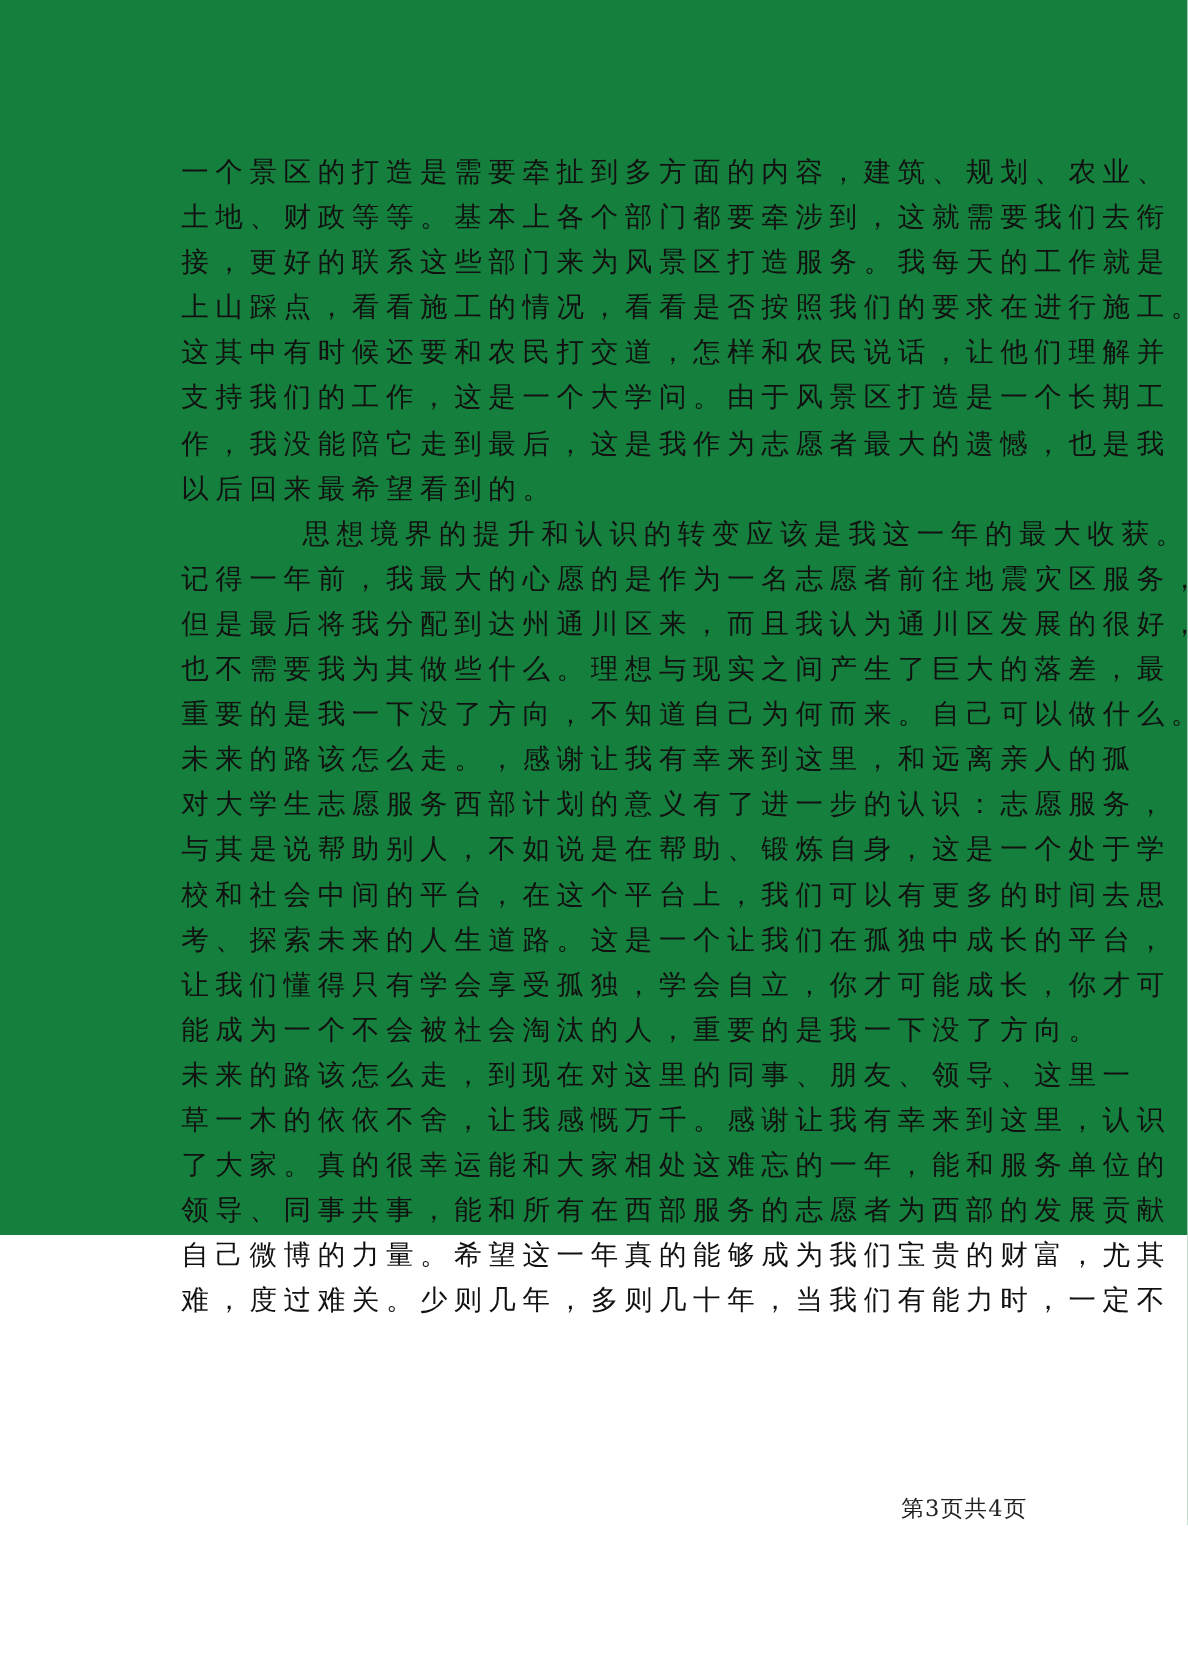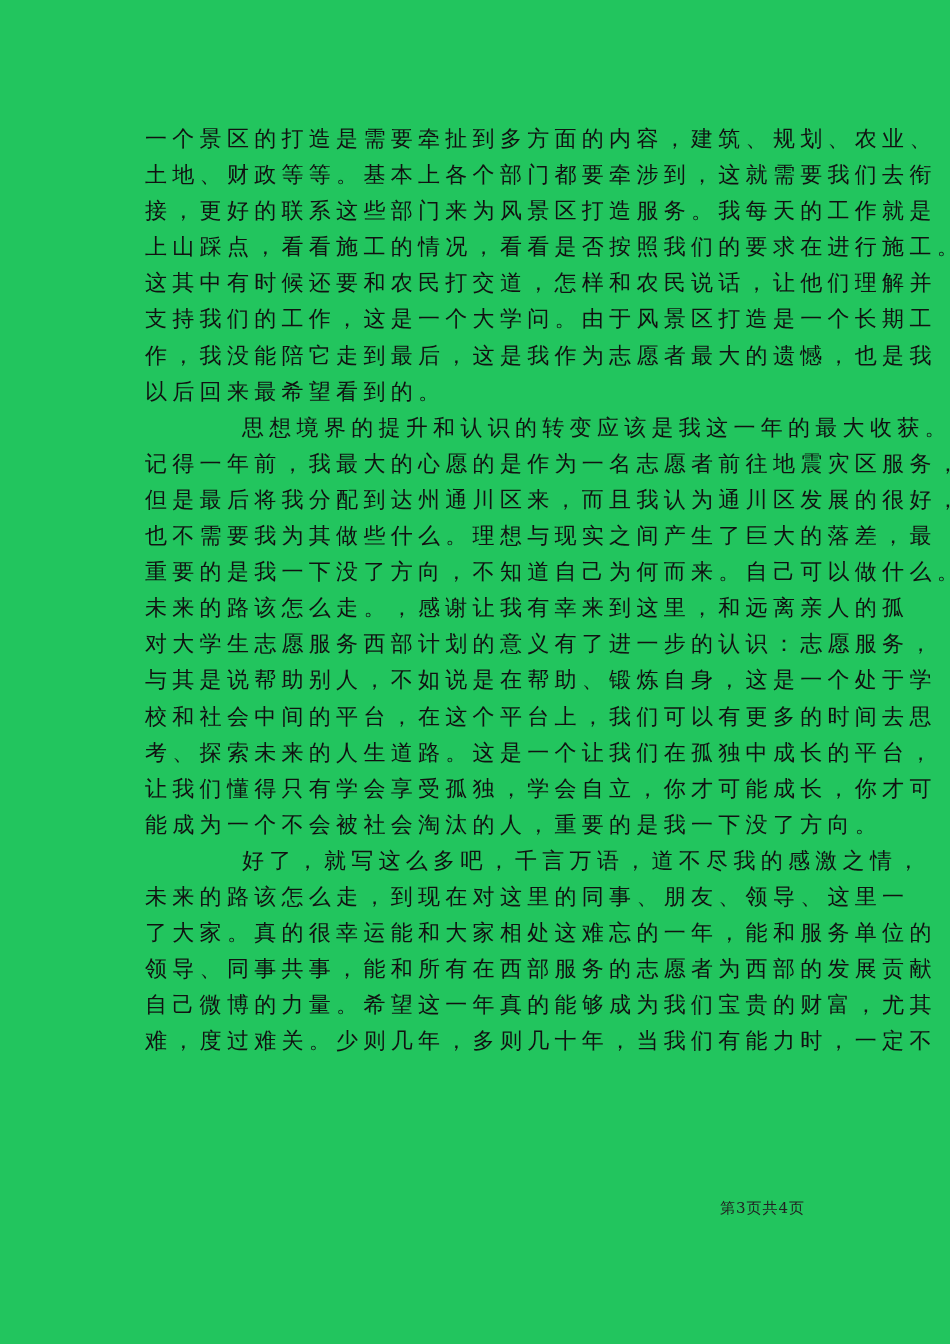--- a/index.html
+++ b/index.html
@@ -13,44 +13,44 @@
       position: relative;
       overflow: hidden;
       font-family: "DejaVu Serif", "Liberation Serif", serif;
       color: #111111;
     }
     .page {
       position: absolute;
       left: 0;
       top: 0;
       width: 950px;
-      height: 1344px;
-      background: #22c55e;
+      height: 988px;
+      background: #15803d;
     }
     .body-text {
       position: absolute;
       left: 145px;
       top: 121px;
       width: 665px;
     }
     .line {
       height: 36.1px;
       line-height: 36px;
       font-size: 22px;
       white-space: nowrap;
       letter-spacing: 5.3px;
     }
     .line.indent {
       padding-left: 97px;
     }
     .footer {
       position: absolute;
-      right: 145px;
+      right: 128px;
       top: 1199px;
-      font-size: 15px;
+      font-size: 18px;
       line-height: 18px;
       letter-spacing: 1px;
       color: #222222;
     }
   </style>
 </head>
 <body>
 
 <div class="page">
   <div class="body-text">
@@ -67,22 +67,22 @@
     <div class="line">但是最后将我分配到达州通川区来，而且我认为通川区发展的很好，</div>
     <div class="line">也不需要我为其做些什么。理想与现实之间产生了巨大的落差，最</div>
     <div class="line">重要的是我一下没了方向，不知道自己为何而来。自己可以做什么。</div>
     <div class="line">未来的路该怎么走。，感谢让我有幸来到这里，和远离亲人的孤</div>
     <div class="line">对大学生志愿服务西部计划的意义有了进一步的认识：志愿服务，</div>
     <div class="line">与其是说帮助别人，不如说是在帮助、锻炼自身，这是一个处于学</div>
     <div class="line">校和社会中间的平台，在这个平台上，我们可以有更多的时间去思</div>
     <div class="line">考、探索未来的人生道路。这是一个让我们在孤独中成长的平台，</div>
     <div class="line">让我们懂得只有学会享受孤独，学会自立，你才可能成长，你才可</div>
     <div class="line">能成为一个不会被社会淘汰的人，重要的是我一下没了方向。</div>
-    <div class="line indent">好了，就写这么多吧，千言万语，道不尽我的感激之情，</div>
     <div class="line">未来的路该怎么走，到现在对这里的同事、朋友、领导、这里一</div>
+    <div class="line">草一木的依依不舍，让我感慨万千。感谢让我有幸来到这里，认识</div>
     <div class="line">了大家。真的很幸运能和大家相处这难忘的一年，能和服务单位的</div>
     <div class="line">领导、同事共事，能和所有在西部服务的志愿者为西部的发展贡献</div>
     <div class="line">自己微博的力量。希望这一年真的能够成为我们宝贵的财富，尤其</div>
     <div class="line">难，度过难关。少则几年，多则几十年，当我们有能力时，一定不</div>
   </div>
 
   <div class="footer">第3页共4页</div>
 </div>
 
 </body></html>

